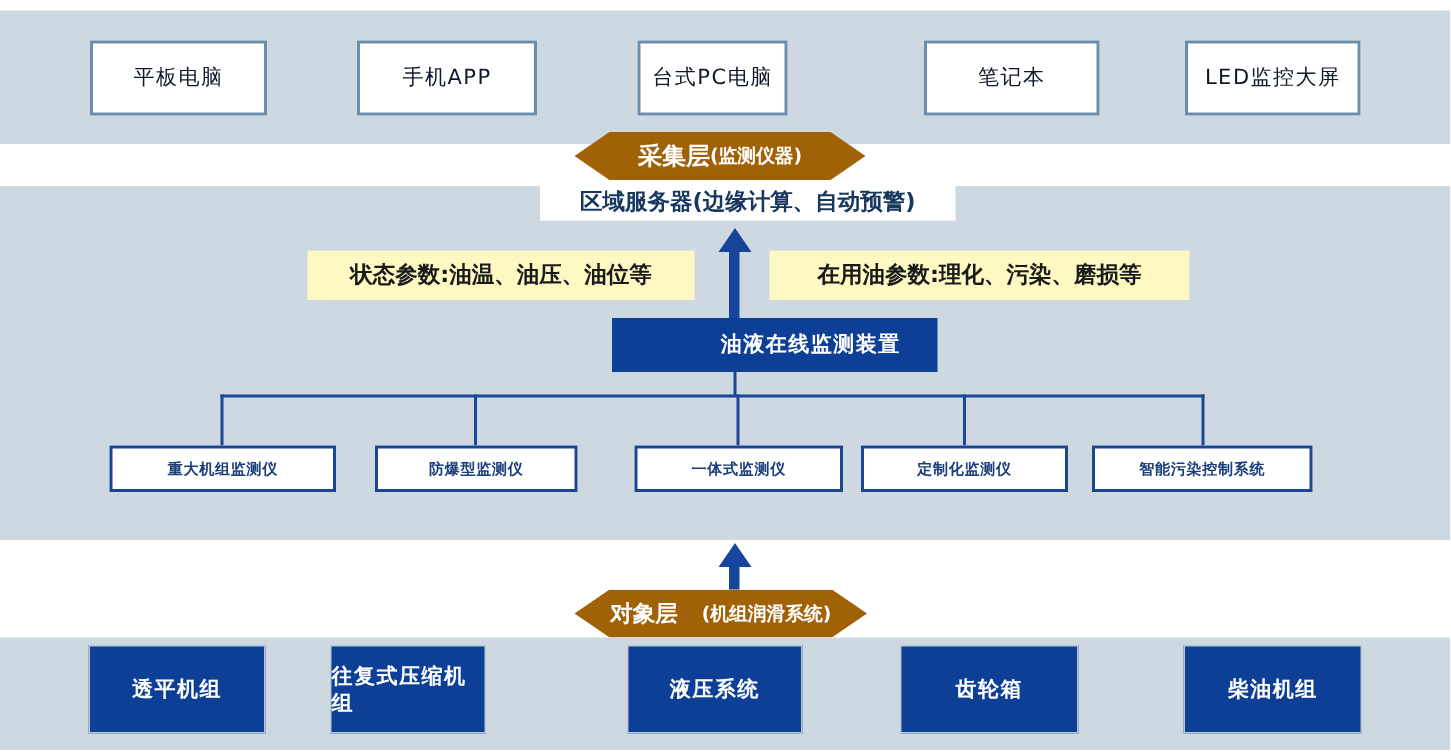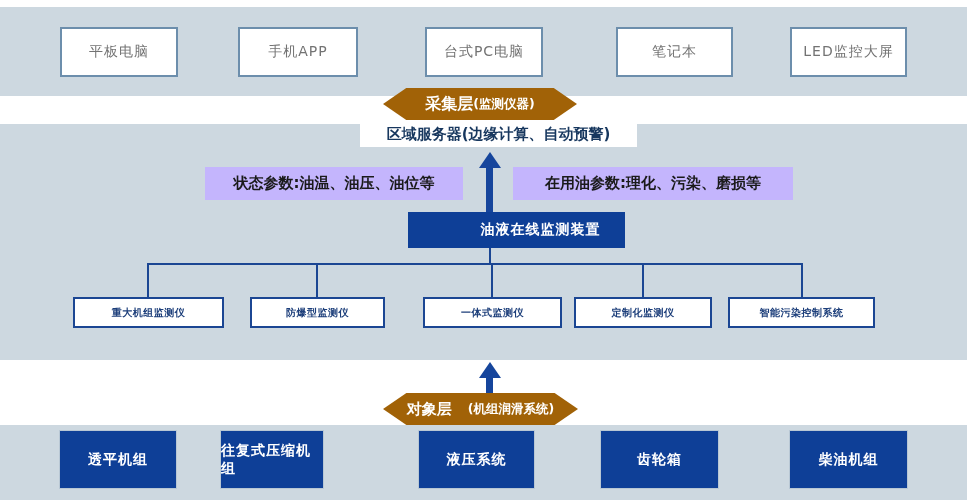--- a/index.html
+++ b/index.html
@@ -10,21 +10,21 @@
   .band { position:absolute; left:0; width:967px; background:#cdd8e0; }
   .band-top    { top:7px;   height:89px;  }
   .band-mid    { top:124px; height:236px; }
   .band-bottom { top:425px; height:75px;  }
 
   
   .tbox {
     position:absolute; top:27px; height:50px; background:#ffffff;
     border:2px solid #6c8eac; box-sizing:border-box;
     display:flex; align-items:center; justify-content:center;
-    font-size:14px; font-weight:500; color:#737373; letter-spacing:1px;
+    font-size:14px; font-weight:500; color:#0f172a; letter-spacing:1px;
   }
 
   
   .badge {
     position:absolute; background:#a16207; color:#ffffff;
     display:flex; align-items:center; justify-content:center;
     clip-path:polygon(0 50%, 12% 0, 88% 0, 100% 50%, 88% 100%, 12% 100%);
     white-space:nowrap;
   }
   .badge .big   { font-size:16px; font-weight:700; }
@@ -32,21 +32,21 @@
 
   
   .server {
     position:absolute; left:360px; top:122px; width:277px; height:25px;
     background:#ffffff; color:#17375e; font-size:15px; font-weight:700;
     display:flex; align-items:center; justify-content:center; white-space:nowrap;
   }
 
   
   .param {
-    position:absolute; top:167px; height:33px; background:#c4b5fd;
+    position:absolute; top:167px; height:33px; background:#fef9c3;
     color:#1a1a1a; font-size:15px; font-weight:700;
     display:flex; align-items:center; justify-content:center; white-space:nowrap;
   }
 
   
   .devbox {
     position:absolute; left:408px; top:212px; width:169px; height:36px;
     background:#0e3f97; color:#ffffff; font-size:14px; font-weight:600;
     display:flex; align-items:center; justify-content:center; letter-spacing:1px;padding-left:48px;
   }
@@ -82,21 +82,21 @@
 <body>
 
 <div class="canvas">
 
   <div class="band band-top"></div>
   <div class="band band-mid"></div>
   <div class="band band-bottom"></div>
 
   <div class="tbox" style="left:60px;width:118px">平板电脑</div>
   <div class="tbox" style="left:238px;width:120px">手机APP</div>
-  <div class="tbox" style="left:425px;width:118px">台式PC电脑</div>
+  <div class="tbox" style="left:425px;width:100px">台式PC电脑</div>
   <div class="tbox" style="left:790px;width:117px">LED监控大屏</div>
   <div class="tbox" style="left:616px;width:117px">笔记本</div>
 
   <div class="badge" style="left:383px;top:88px;width:194px;height:32px">
     <span class="big">采集层</span>
       <span class="small">(监测仪器)</span>
   </div>
 
   <div class="server">区域服务器(边缘计算、自动预警)</div>
 

